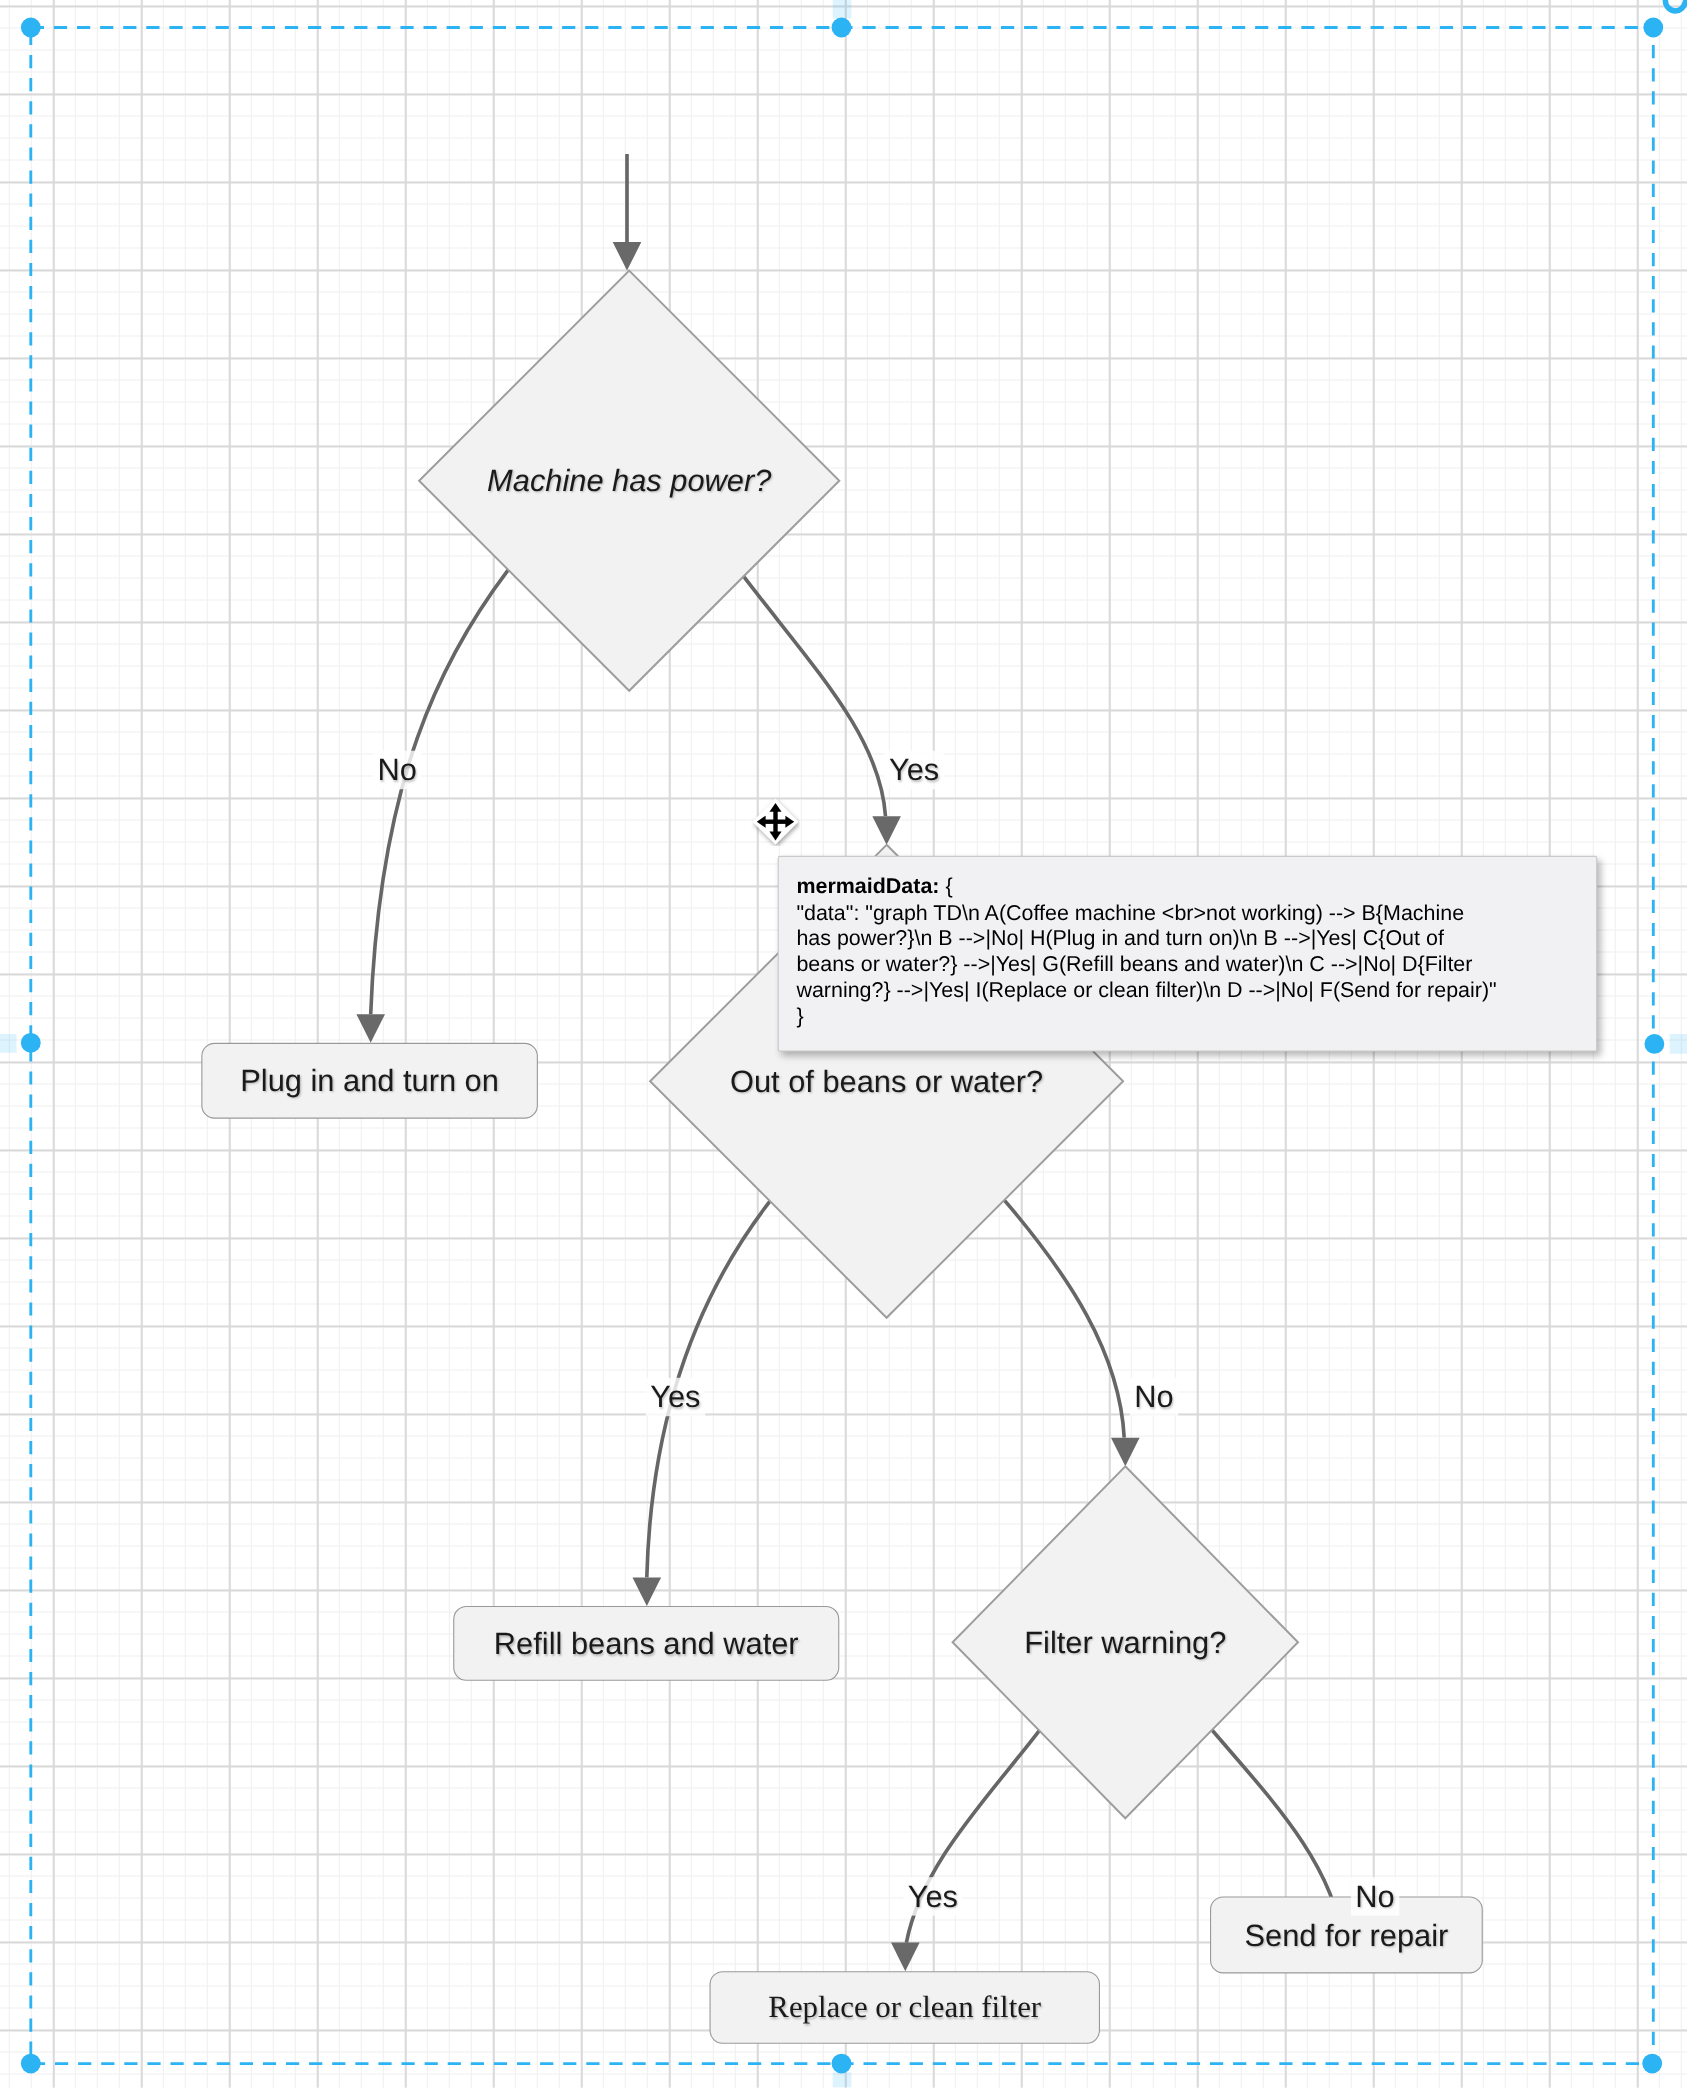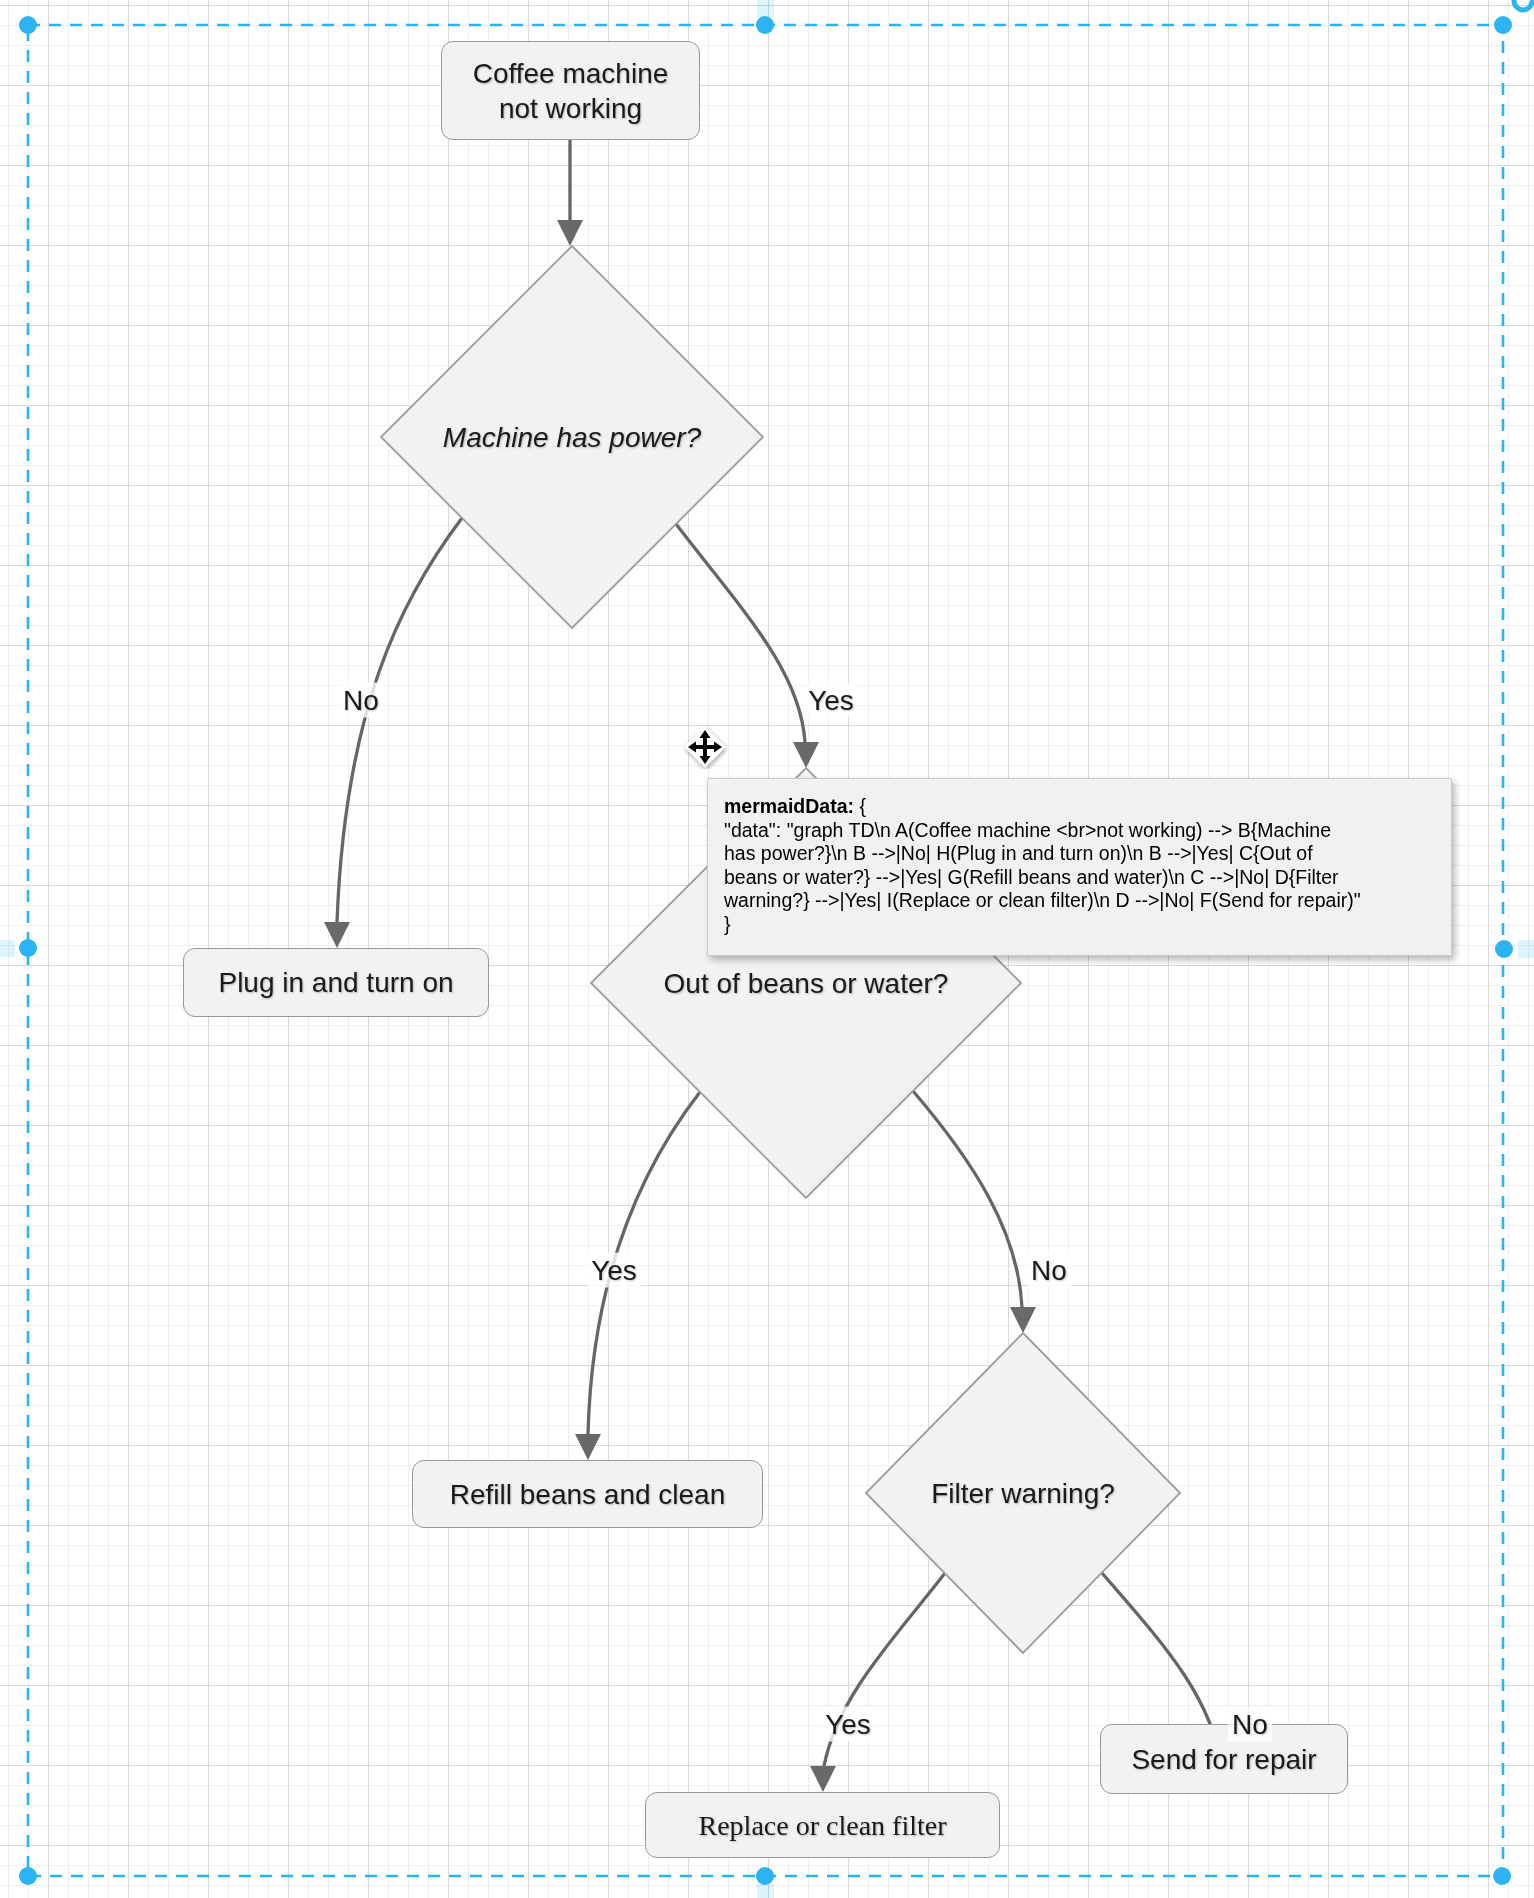--- a/index.html
+++ b/index.html
@@ -77,29 +77,25 @@
     <polygon class="arrow" points="823,1792 810,1766 836,1766"></polygon>
 
     <path class="edge" d="M 1102 1573 C 1158 1638, 1212 1695, 1221 1766"></path>
     <polygon class="arrow" points="1222,1792 1209,1766 1235,1766"></polygon>
 
     <polygon class="shape" points="572,246 763,437 572,628 381,437"></polygon>
     <polygon class="shape" points="806,768 1021,983 806,1198 591,983"></polygon>
     <polygon class="shape" points="1023,1333 1180,1493 1023,1653 866,1493"></polygon>
   </svg>
 
-  <div class="node" style="left:441px;top:41px;width:259px;height:99px;">
-    <span class="nlabel">Coffee machine
-not working</span>
-  </div>
   <div class="node" style="left:183px;top:948px;width:306px;height:69px;">
     <span class="nlabel">Plug in and turn on</span>
   </div>
   <div class="node" style="left:412px;top:1460px;width:351px;height:68px;">
-    <span class="nlabel">Refill beans and clean</span>
+    <span class="nlabel">Refill beans and water</span>
   </div>
   <div class="node" style="left:645px;top:1792px;width:355px;height:66px;font-family:Liberation Serif, serif;">
     <span class="nlabel">Replace or clean filter</span>
   </div>
   <div class="node" style="left:1100px;top:1724px;width:248px;height:70px;">
     <span class="nlabel">Send for repair</span>
   </div>
 
   <div class="dlabel" style="left:572px;top:437px;font-style:italic;">Machine has power?</div>
   <div class="dlabel" style="left:806px;top:983px;">Out of beans or water?</div>

